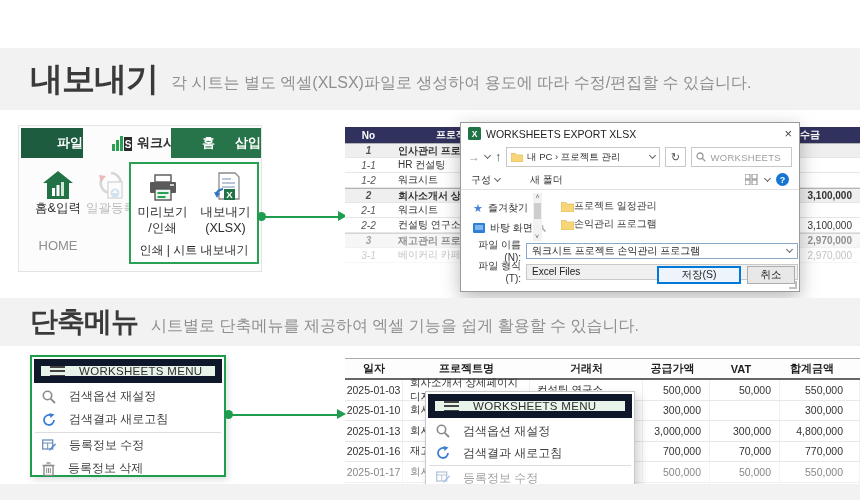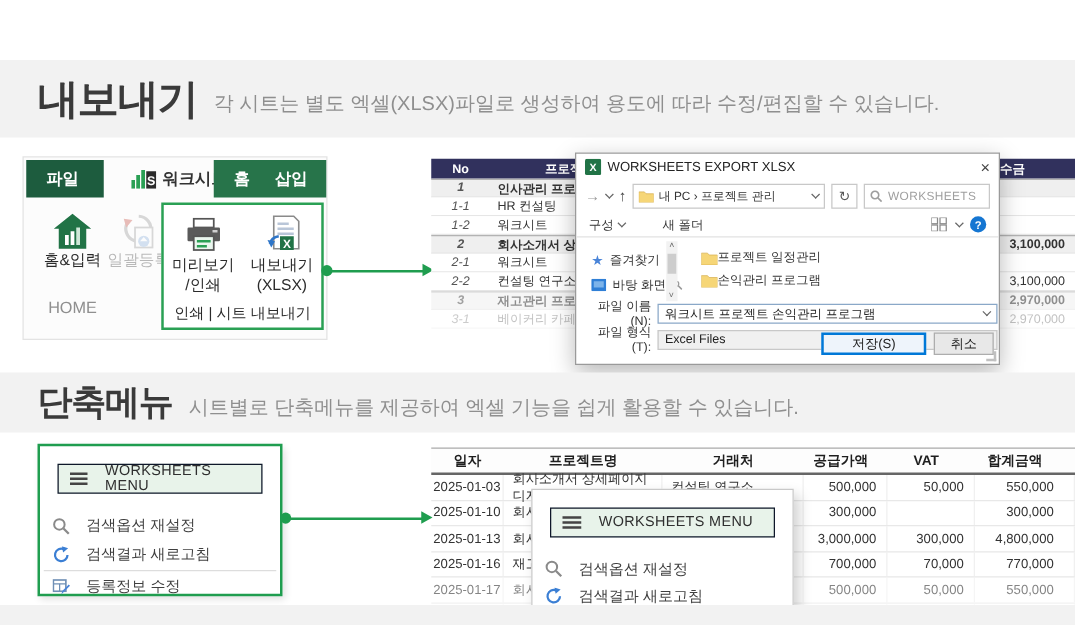--- a/index.html
+++ b/index.html
@@ -10,21 +10,21 @@
   
   .band { position:absolute; left:0; width:860px; background:#f2f2f2; display:flex; align-items:center; }
   .band1 { top:48px; height:62px; }
   .band2 { top:298px; height:48px; }
   .band h1 { font-size:33px; font-weight:bold; color:#3a3a3a; margin-left:30px; letter-spacing:-1px; }
   .band2 h1 { font-size:28px; }
   .band .sub { font-size:16px; color:#8f8f8f; margin-left:13px; margin-top:8px; }
 
   
   .ribbon { left:18px; top:125px; width:244px; height:147px; background:#fcfcfc; border:1px solid #e3e3e3; }
-  .tab { position:absolute; top:2px; height:30px; display:flex; align-items:center; justify-content:flex-start; font-size:13px; font-weight:bold;padding-left:16px; }
+  .tab { position:absolute; top:2px; height:30px; display:flex; align-items:center; justify-content:flex-end; font-size:13px; font-weight:bold; }
   .tab-file { left:2px; width:62px; background:#1d5c3e; color:#fff; }
   .tab-ws { left:70px; width:100px; color:#333; gap:5px; }
   .tab-green { left:152px; width:90px; background:#27744a; color:#fff; gap:20px; }
   .rbtn { position:absolute; top:40px; text-align:center; font-size:12.5px; color:#2b2b2b; }
   .rbtn .ic { height:34px; display:flex; align-items:flex-end; justify-content:center; }
   .home-caption { position:absolute; left:8px; top:112px; width:62px; text-align:center; font-size:13px; color:#8f8f8f; }
   .export-box { position:absolute; left:110px; top:36px; width:130px; height:102px; background:#fff; border:2px solid #2aa054; display:flex; flex-wrap:wrap; justify-content:space-around; padding-top:6px; }
   .export-box .ebtn { width:58px; text-align:center; font-size:12.5px; color:#2b2b2b; line-height:1.25; }
   .export-box .ebtn .ic { height:32px; display:flex; align-items:flex-end; justify-content:center; margin-bottom:3px; }
   .export-caption { width:100%; text-align:center; font-size:12px; color:#2b2b2b; margin-top:2px; }
@@ -78,21 +78,21 @@
   .fld.gray { background:#f0f0f0; border-color:#c8c8c8; }
   .fld .v { font-size:10px; color:#222; white-space:nowrap; overflow:hidden; }
   .dlg-btn { position:absolute; height:18px; display:flex; align-items:center; justify-content:center; font-size:10.5px; color:#222; background:#e8e8e8; border:1px solid #adadad; }
   .dlg-btn.primary { border:2px solid #0078d7; background:#eef4fb; }
   .grip { position:absolute; right:2px; bottom:2px; width:8px; height:8px; border-right:2px solid #c0c0c0; border-bottom:2px solid #c0c0c0; }
 
   
   .cmenu { background:#fff; }
   .cmenu-main { left:30px; top:355px; width:196px; height:122px; border:2px solid #1f9d4f; box-shadow:2px 3px 6px rgba(0,0,0,.12); }
   .cmenu-overlay { left:425px; top:391px; width:210px; height:116px; border:1px solid #c9c9c9; box-shadow:4px 5px 10px rgba(0,0,0,.18); }
-  .cmenu-head { margin:14px; height:24px; background:#e8f3ea; border:1px solid #0f172a; display:flex; align-items:center; padding:0 9px; gap:14px; }
+  .cmenu-head { margin:2px; height:24px; background:#e8f3ea; border:7px solid #0f172a; display:flex; align-items:center; padding:0 9px; gap:14px; }
   .cmenu-head .t { font-size:11.5px; color:#2f2f2f; letter-spacing:.3px; }
   .cmenu-item { height:23px; display:flex; align-items:center; padding:0 10px; gap:13px; font-size:12px; color:#3f3f3f; }
   .cmenu-sep { border-top:1px solid #ddd; margin:1px 3px; }
   .dis1 { opacity:.5; } .dis2 { opacity:.32; }
   .hamb { display:inline-flex; flex-direction:column; gap:2.6px; width:15px; }
   .hamb i { display:block; height:1.8px; background:#444; }
 
   
   .t2 { left:345px; top:358px; width:515px; font-size:10.5px; color:#333; }
   .t2-head { display:flex; height:22px; align-items:center; font-weight:bold; font-size:11px; color:#1f1f1f; border-top:1px solid #aaa; border-bottom:2px solid #666; background:#fdfdfd; }

